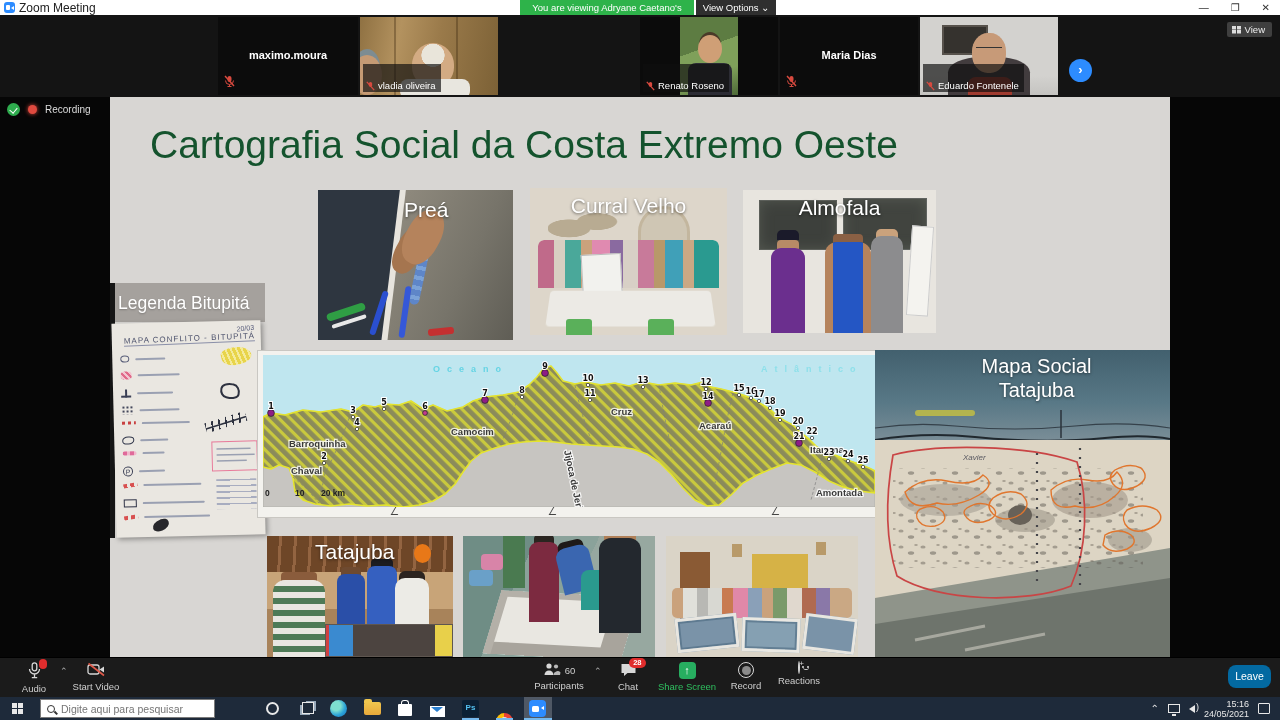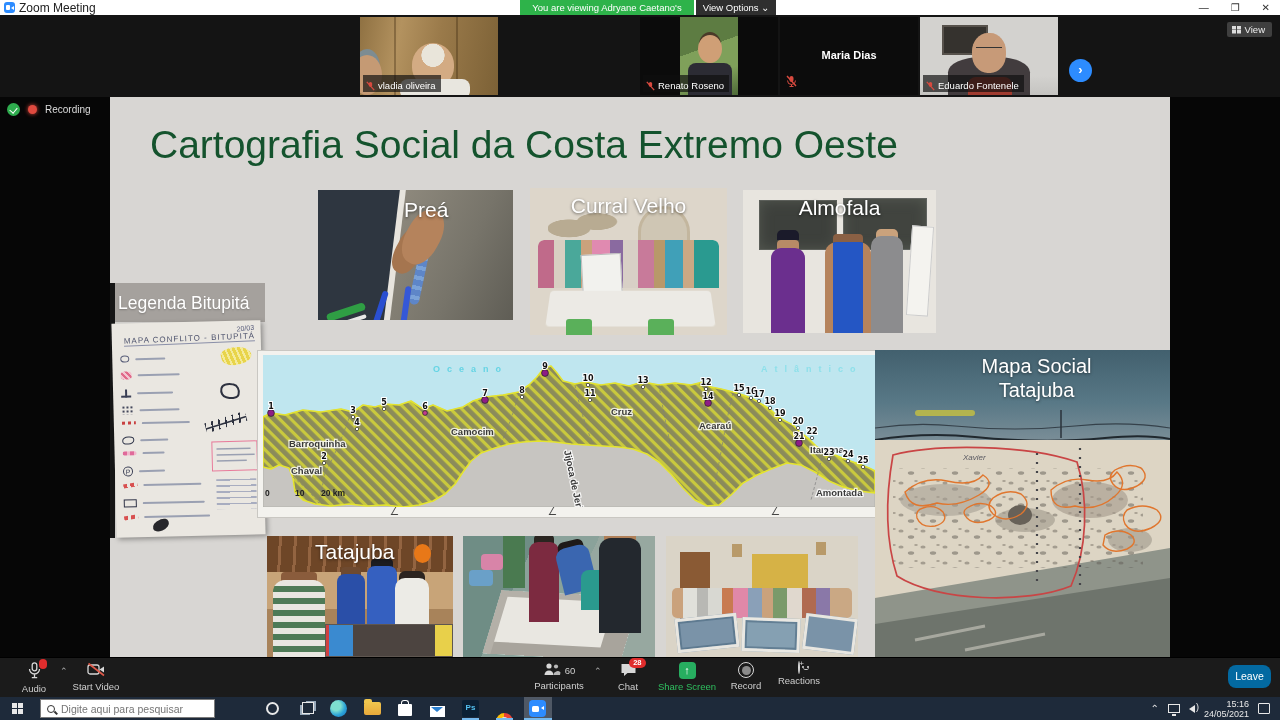--- a/index.html
+++ b/index.html
@@ -24,21 +24,21 @@
               color:#333; font-size:10px; line-height:15px; }
   .tb-ctrls span { cursor:default; }
 
   
   .strip { position:absolute; left:0; top:15px; width:1280px; height:82px; background:#141414; }
   .tile { position:absolute; top:2px; height:78px; background:#0c0c0c; overflow:hidden; }
   .tile.active { outline:2px solid #a3cf3f; outline-offset:-2px; }
   .tile-name-center { position:absolute; left:0; right:0; top:32px; text-align:center;
                       color:#fff; font-size:11px; font-weight:bold; }
   .name-chip { position:absolute; left:3px; bottom:3px; display:flex; align-items:center; gap:3px;
-               background:rgba(15,15,15,.68); color:#fff; font-size:9.5px; padding:5px 5px 1px 3px; }
+               background:rgba(15,15,15,.68); color:#fff; font-size:9.5px; padding:16px 5px 1px 3px; }
   .mic-solo { position:absolute; left:6px; bottom:4px; }
   .next-btn { position:absolute; left:1069px; top:44px; width:23px; height:23px; border-radius:50%;
               background:#2d8cff; color:#fff; font-size:13px; font-weight:bold; text-align:center;
               line-height:21px; }
   .view-btn { position:absolute; right:8px; top:7px; background:rgba(70,70,70,.85); color:#eee;
               font-size:9.5px; padding:2px 7px 2px 5px; border-radius:2px; display:flex; gap:4px; align-items:center; }
   .view-grid { width:9px; height:8px; background:
       linear-gradient(#ddd,#ddd) 0 0/4px 3.5px no-repeat,
       linear-gradient(#ddd,#ddd) 5px 0/4px 3.5px no-repeat,
       linear-gradient(#ddd,#ddd) 0 4.5px/4px 3.5px no-repeat,
@@ -96,21 +96,21 @@
 
   .slide { position:absolute; left:110px; top:0; width:1060px; height:560px; background:#d8d6d3; overflow:hidden; }
   .slide-title { position:absolute; left:40px; right:0; top:26px; text-align:left;
      font-size:39px; color:#14532d; font-weight:400; letter-spacing:0; font-family:"Liberation Sans",sans-serif; }
 
   .photo { position:absolute; overflow:hidden; background:#888; }
   .cap-white { position:absolute; z-index:5; color:#fff; font-size:21px; text-shadow:0 1px 3px rgba(0,0,0,.55); }
   .cap-dark { position:absolute; z-index:5; color:#1d1d1d; font-size:22px; }
 
   
-  .ph-prea { left:208px; top:93px; width:195px; height:130px;
+  .ph-prea { left:208px; top:93px; width:195px; height:150px;
      background:linear-gradient(115deg,#a8a296 0%,#8d887c 35%,#77746a 70%,#5f5d55 100%); }
   .prea-folder { position:absolute; left:-18px; top:-10px; width:90px; height:175px; background:#2e3640;
      transform:rotate(7deg); box-shadow:6px 0 0 #e7e4dd; }
   .prea-paperedge { position:absolute; left:-30px; top:-15px; width:46px; height:180px; background:#efece5;
      transform:rotate(-4deg); }
   .prea-hand { position:absolute; left:88px; top:18px; width:34px; height:58px; border-radius:45%;
      background:#b5835c; transform:rotate(28deg); box-shadow:-6px 18px 0 -4px #a5754f; }
   .prea-penblue1 { position:absolute; left:58px; top:100px; width:6px; height:46px; background:#2a4fd0;
      transform:rotate(18deg); border-radius:3px; }
   .prea-penblue2 { position:absolute; left:84px; top:96px; width:6px; height:52px; background:#3558d8;
@@ -355,20 +355,30 @@
     </div>
     <div class="tb-ctrls">
       <span>—</span>
       <span>❐</span>
       <span>✕</span>
     </div>
   </div>
 
   <div class="strip">
 
+    <div class="tile" style="left:218px;width:140px;">
+      <div class="tile-name-center">maximo.moura</div>
+      <span class="mic-solo">
+        <svg width="11" height="12" viewBox="0 0 11 12">
+            <rect x="3.5" y="1" width="4" height="6" rx="2" fill="#d84a3f"></rect>
+            <path d="M1.5 5.5 a4 4 0 0 0 8 0 M5.5 9.5 v2 M3.5 11.5 h4" stroke="#d84a3f" fill="none"></path>
+            <line x1="1" y1="1" x2="10" y2="11" stroke="#d84a3f" stroke-width="1.4"></line>
+          </svg>
+      </span>
+    </div>
 
     <div class="tile" style="left:360px;width:138px;">
       <div class="scene-vladia">
         <div class="panel-line" style="left:34px;"></div>
         <div class="panel-line" style="left:96px;"></div>
         <div class="head2"></div>
         <div class="head"></div>
         <div class="shirt"></div>
       </div>
       <div class="name-chip">

